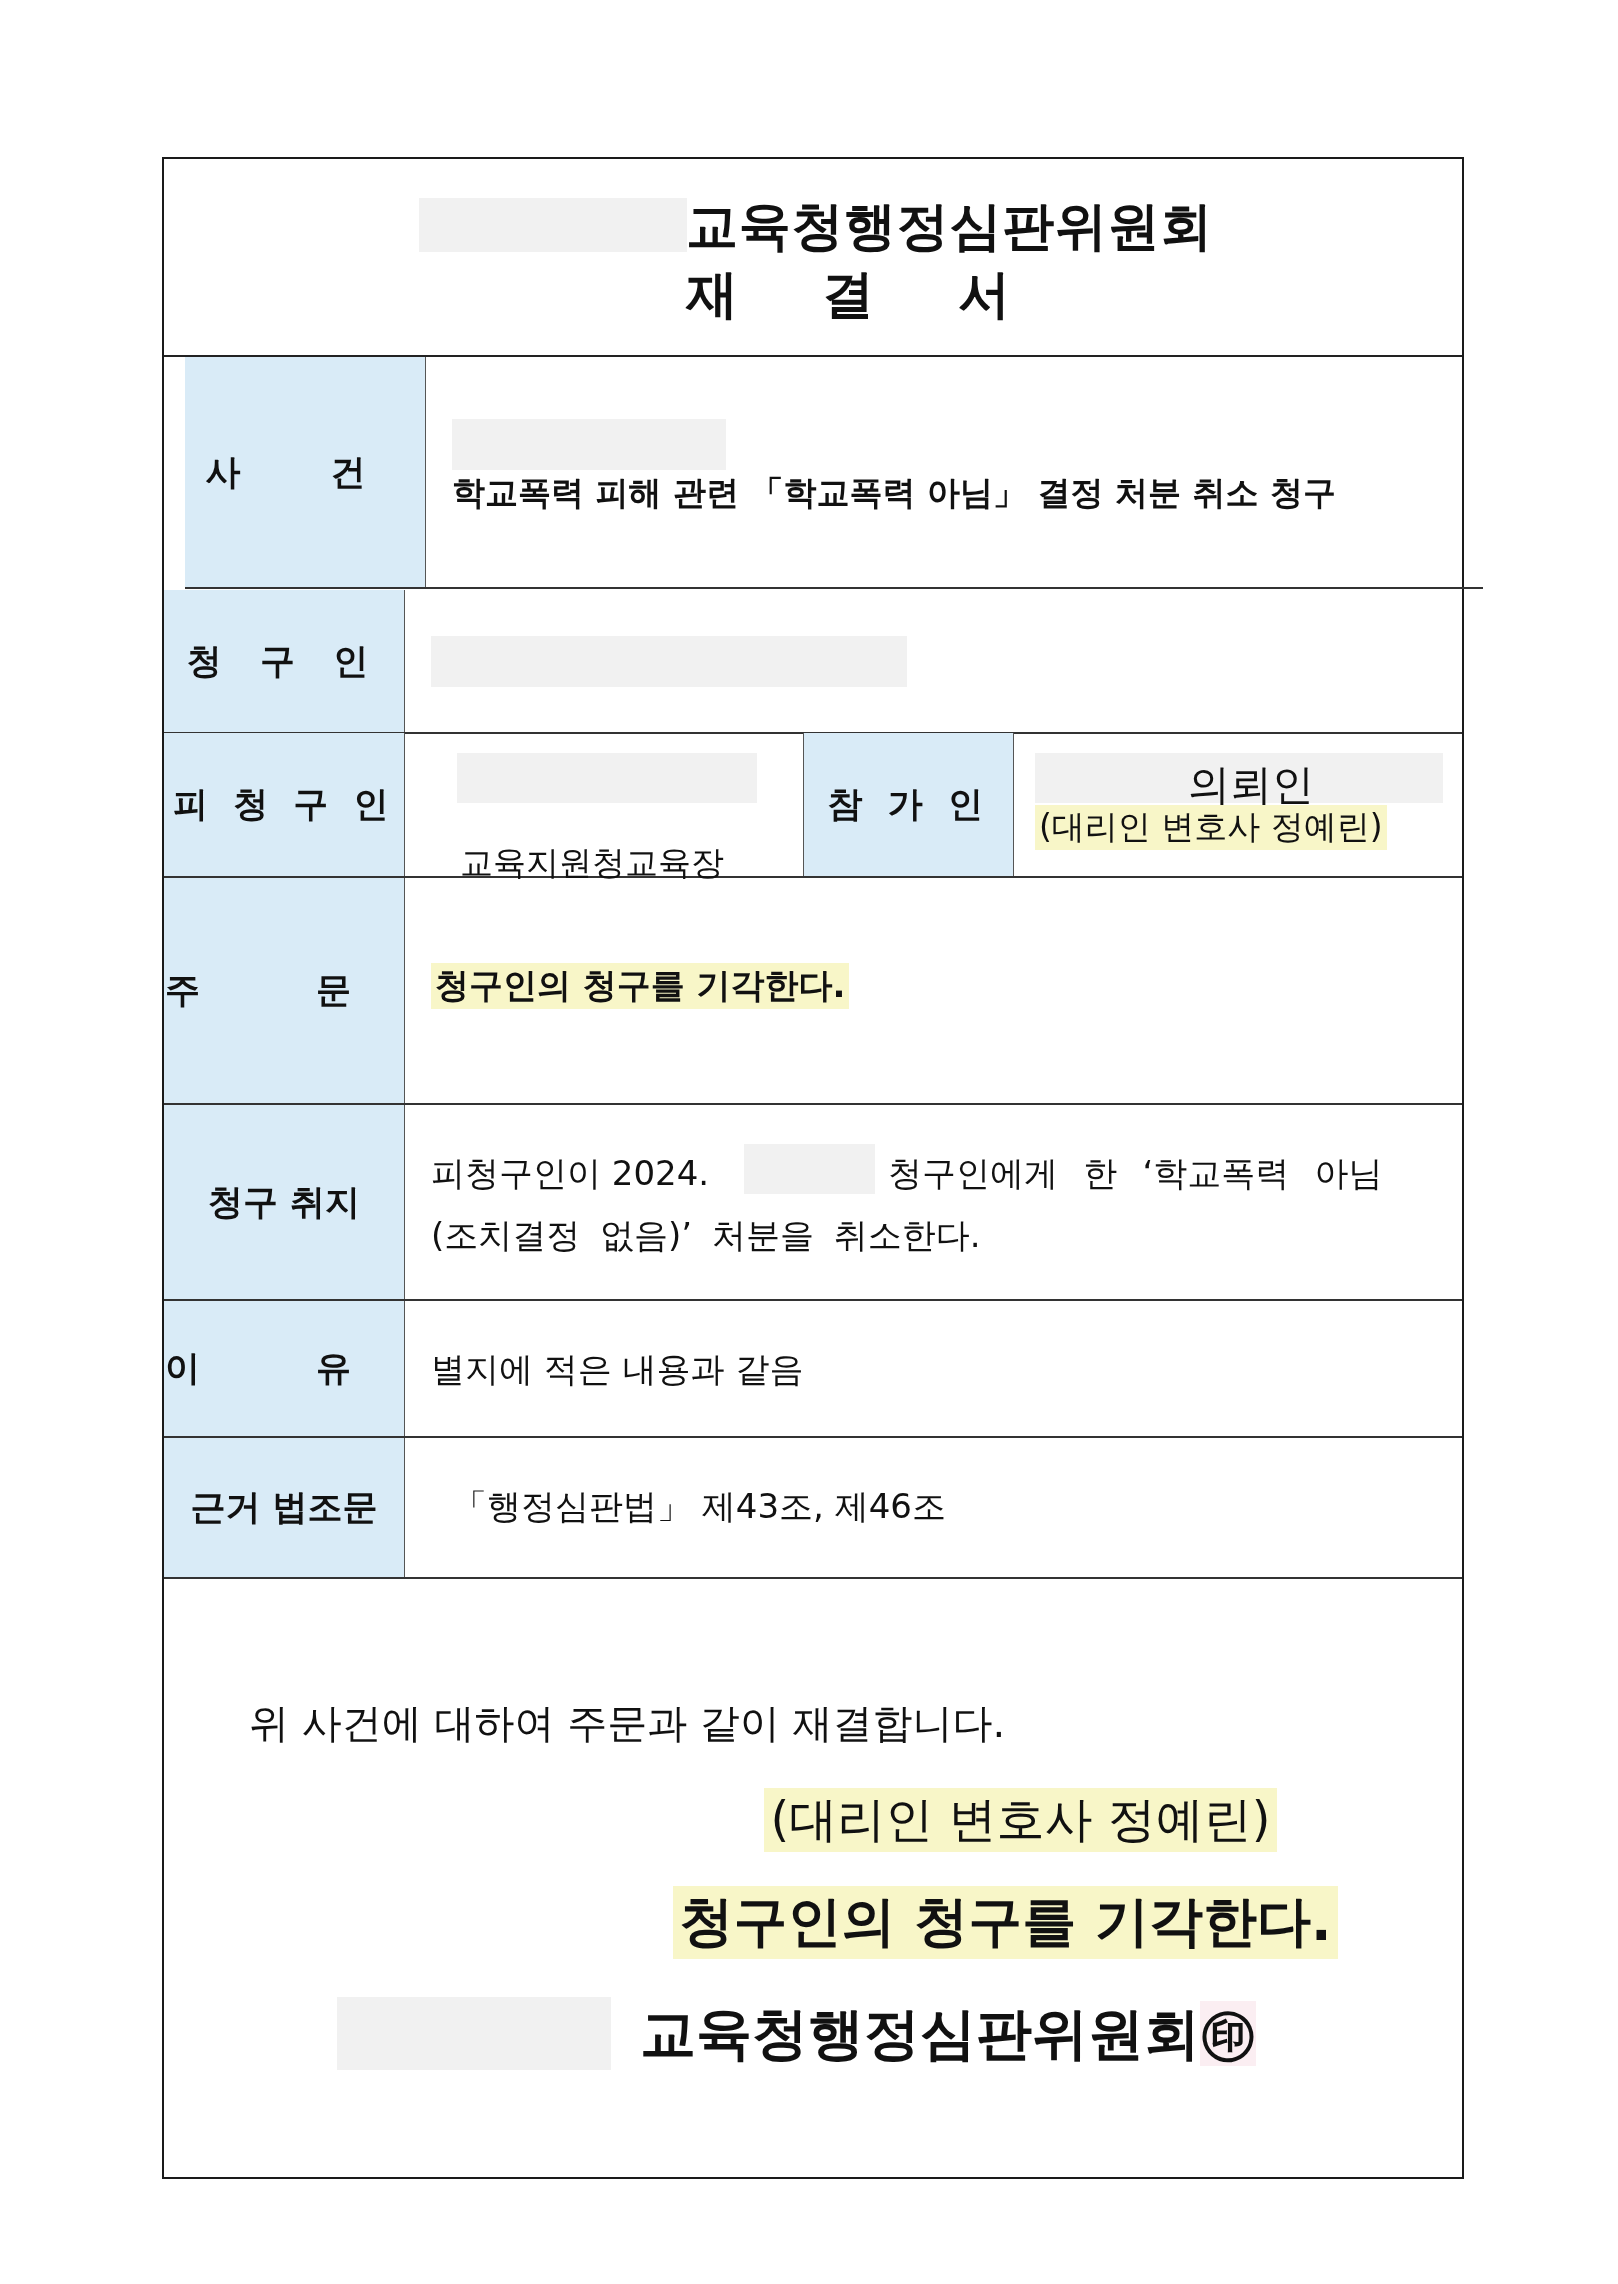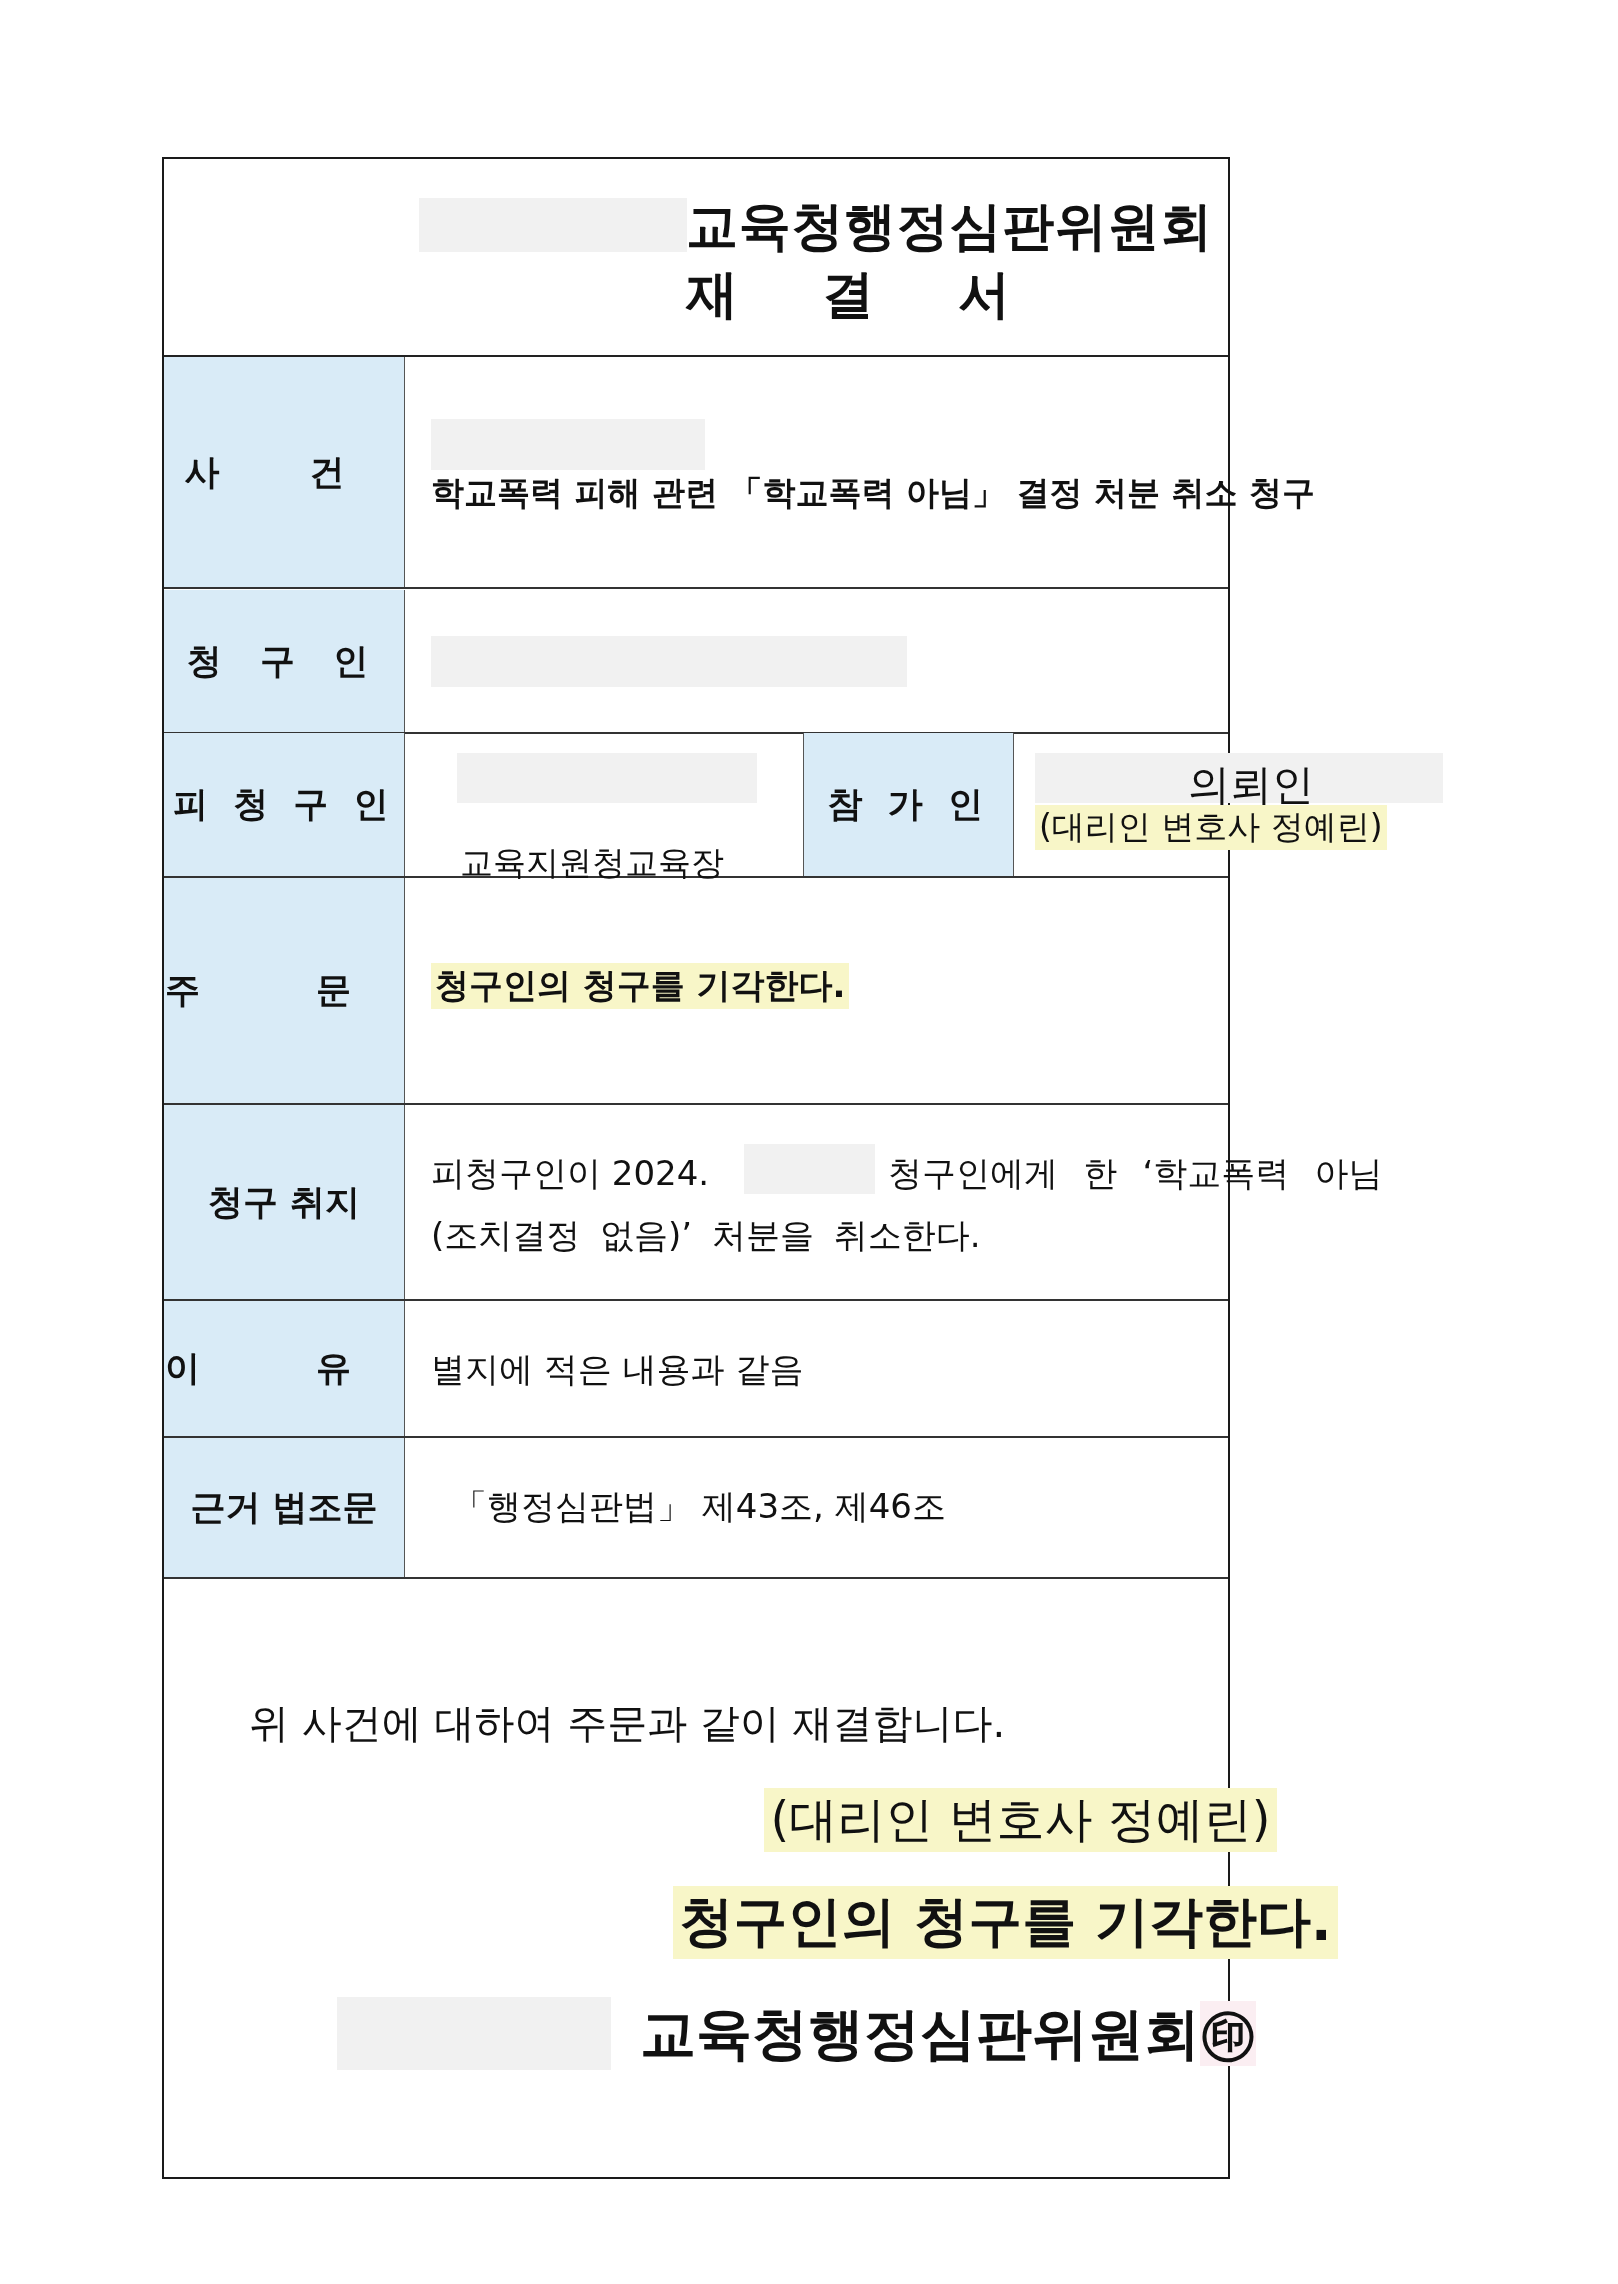--- a/index.html
+++ b/index.html
@@ -1,18 +1,18 @@
 <!DOCTYPE html>
 <html style="font-size:10.4px"><head>
 <meta charset="utf-8">
 <style>
   html, body { margin:0; padding:0; background:#ffffff; }
   body { width:1618px; height:2284px; position:relative; overflow:hidden;
          font-family: "DejaVu Sans", "Liberation Sans", sans-serif; color:#111; }
-  .frame { position:absolute; left:162px; top:157px; width:1068px; height:2022px;
+  .frame { position:absolute; left:162px; top:157px; width:1302px; height:2022px;
            border:2.6px solid #1a1a1a; box-sizing:border-box;text-decoration:underline; }
   .title-block { position:absolute; left:0; top:0; width:100%; height:198px;
                  border-bottom:2px solid #222; box-sizing:border-box; }
   .redact { position:absolute; background:#f1f1f1; }
   .title1 { position:absolute; left:522px; top:33px; font-size:52px; font-weight:bold; letter-spacing:0.7px; }
   .title2 { position:absolute; left:522px; top:101px; font-size:52px; font-weight:bold; letter-spacing:33px; }
   .row { position:absolute; left:0; width:100%; border-bottom:2px solid #333; box-sizing:border-box; }
   .lbl { position:absolute; left:0; top:0; bottom:0; width:241px; background:#d9ebf7;
          border-right:1.3px solid #555; box-sizing:border-box; display:flex; align-items:center;
          justify-content:center; font-size:35px; font-weight:bold; }
@@ -25,21 +25,21 @@
 <body>
 
 <div class="frame">
 
   <div class="title-block">
     <div class="redact" style="left:255px;top:39px;width:268px;height:54px;"></div>
     <div class="title1">교육청행정심판위원회</div>
     <div class="title2">재 결 서</div>
   </div>
 
-  <div class="row" style="top:198px;height:232px;">
+  <div class="row" style="top:198px;height:232px;margin-left:21px;">
     <div class="lbl" style="letter-spacing:39px;">사 건</div>
     <div class="val">
       <div class="redact" style="left:26px;top:62px;width:274px;height:51px;"></div>
       <div class="txt" style="left:26px;top:114px;font-weight:bold;font-size:33px;">학교폭력 피해 관련 「학교폭력 아님」 결정 처분 취소 청구</div>
     </div>
   </div>
 
   <div class="row" style="top:431px;height:144px;">
     <div class="lbl" style="letter-spacing:13px;">청 구 인</div>
     <div class="val">

